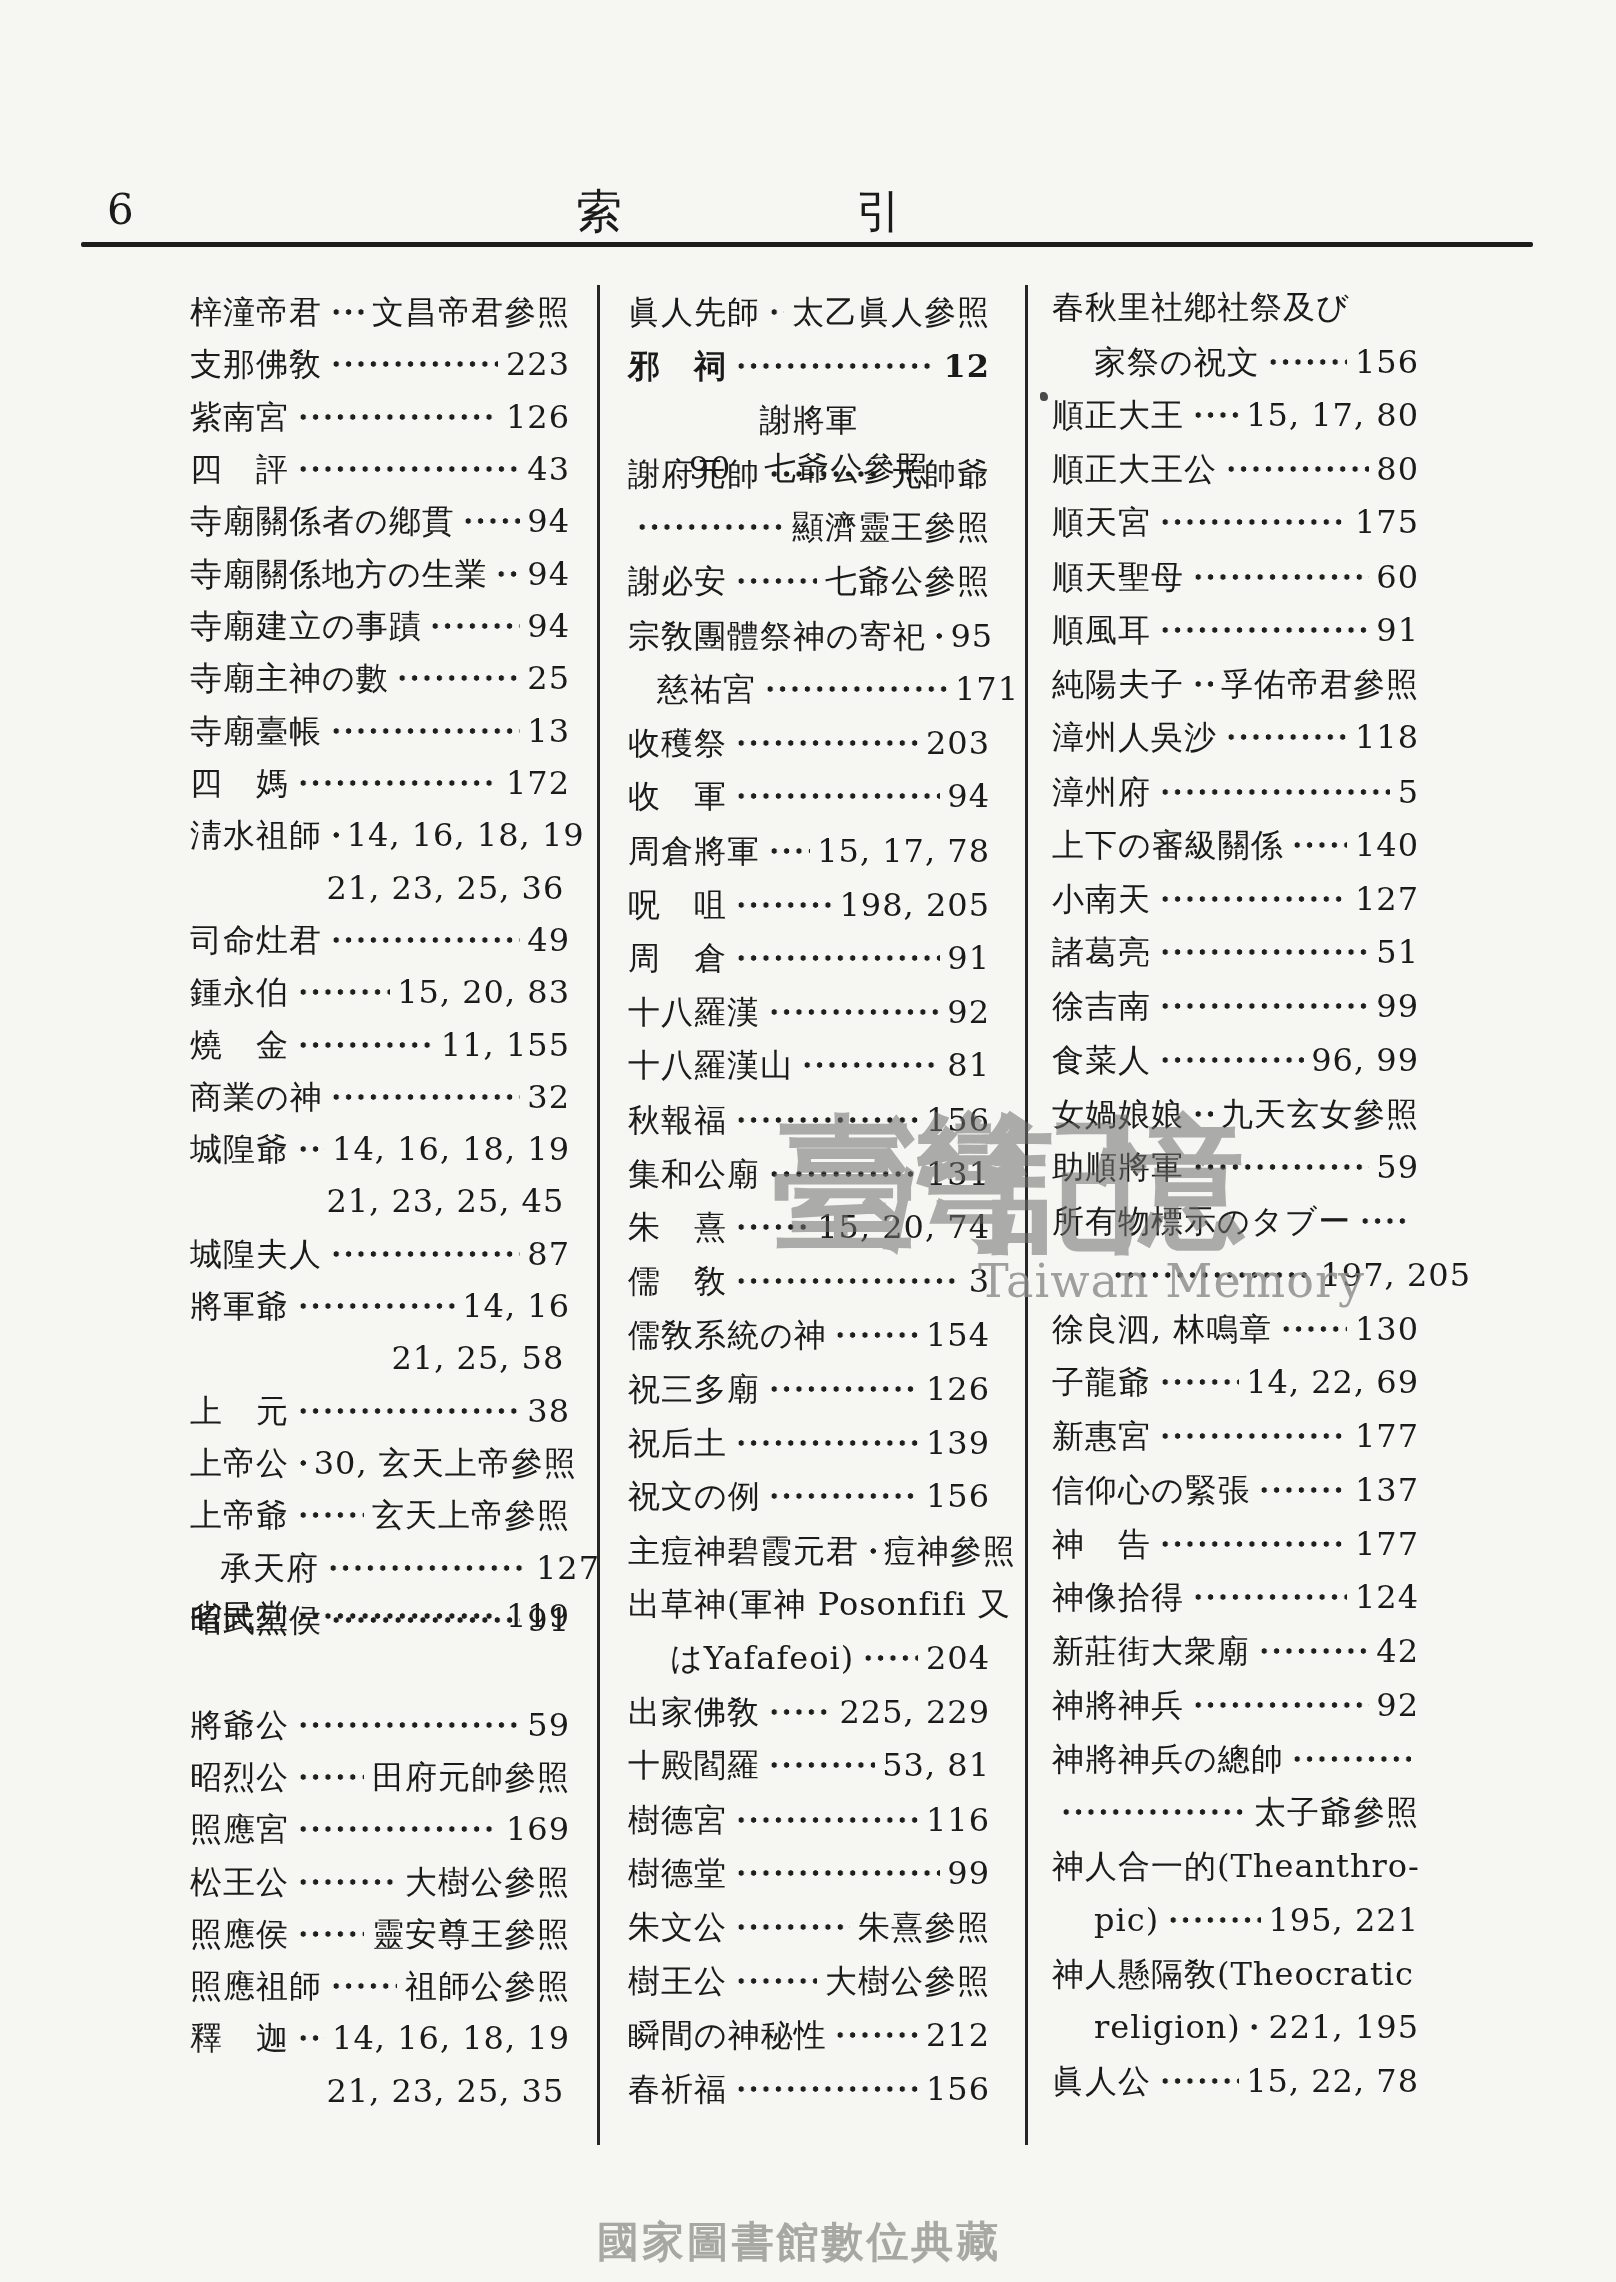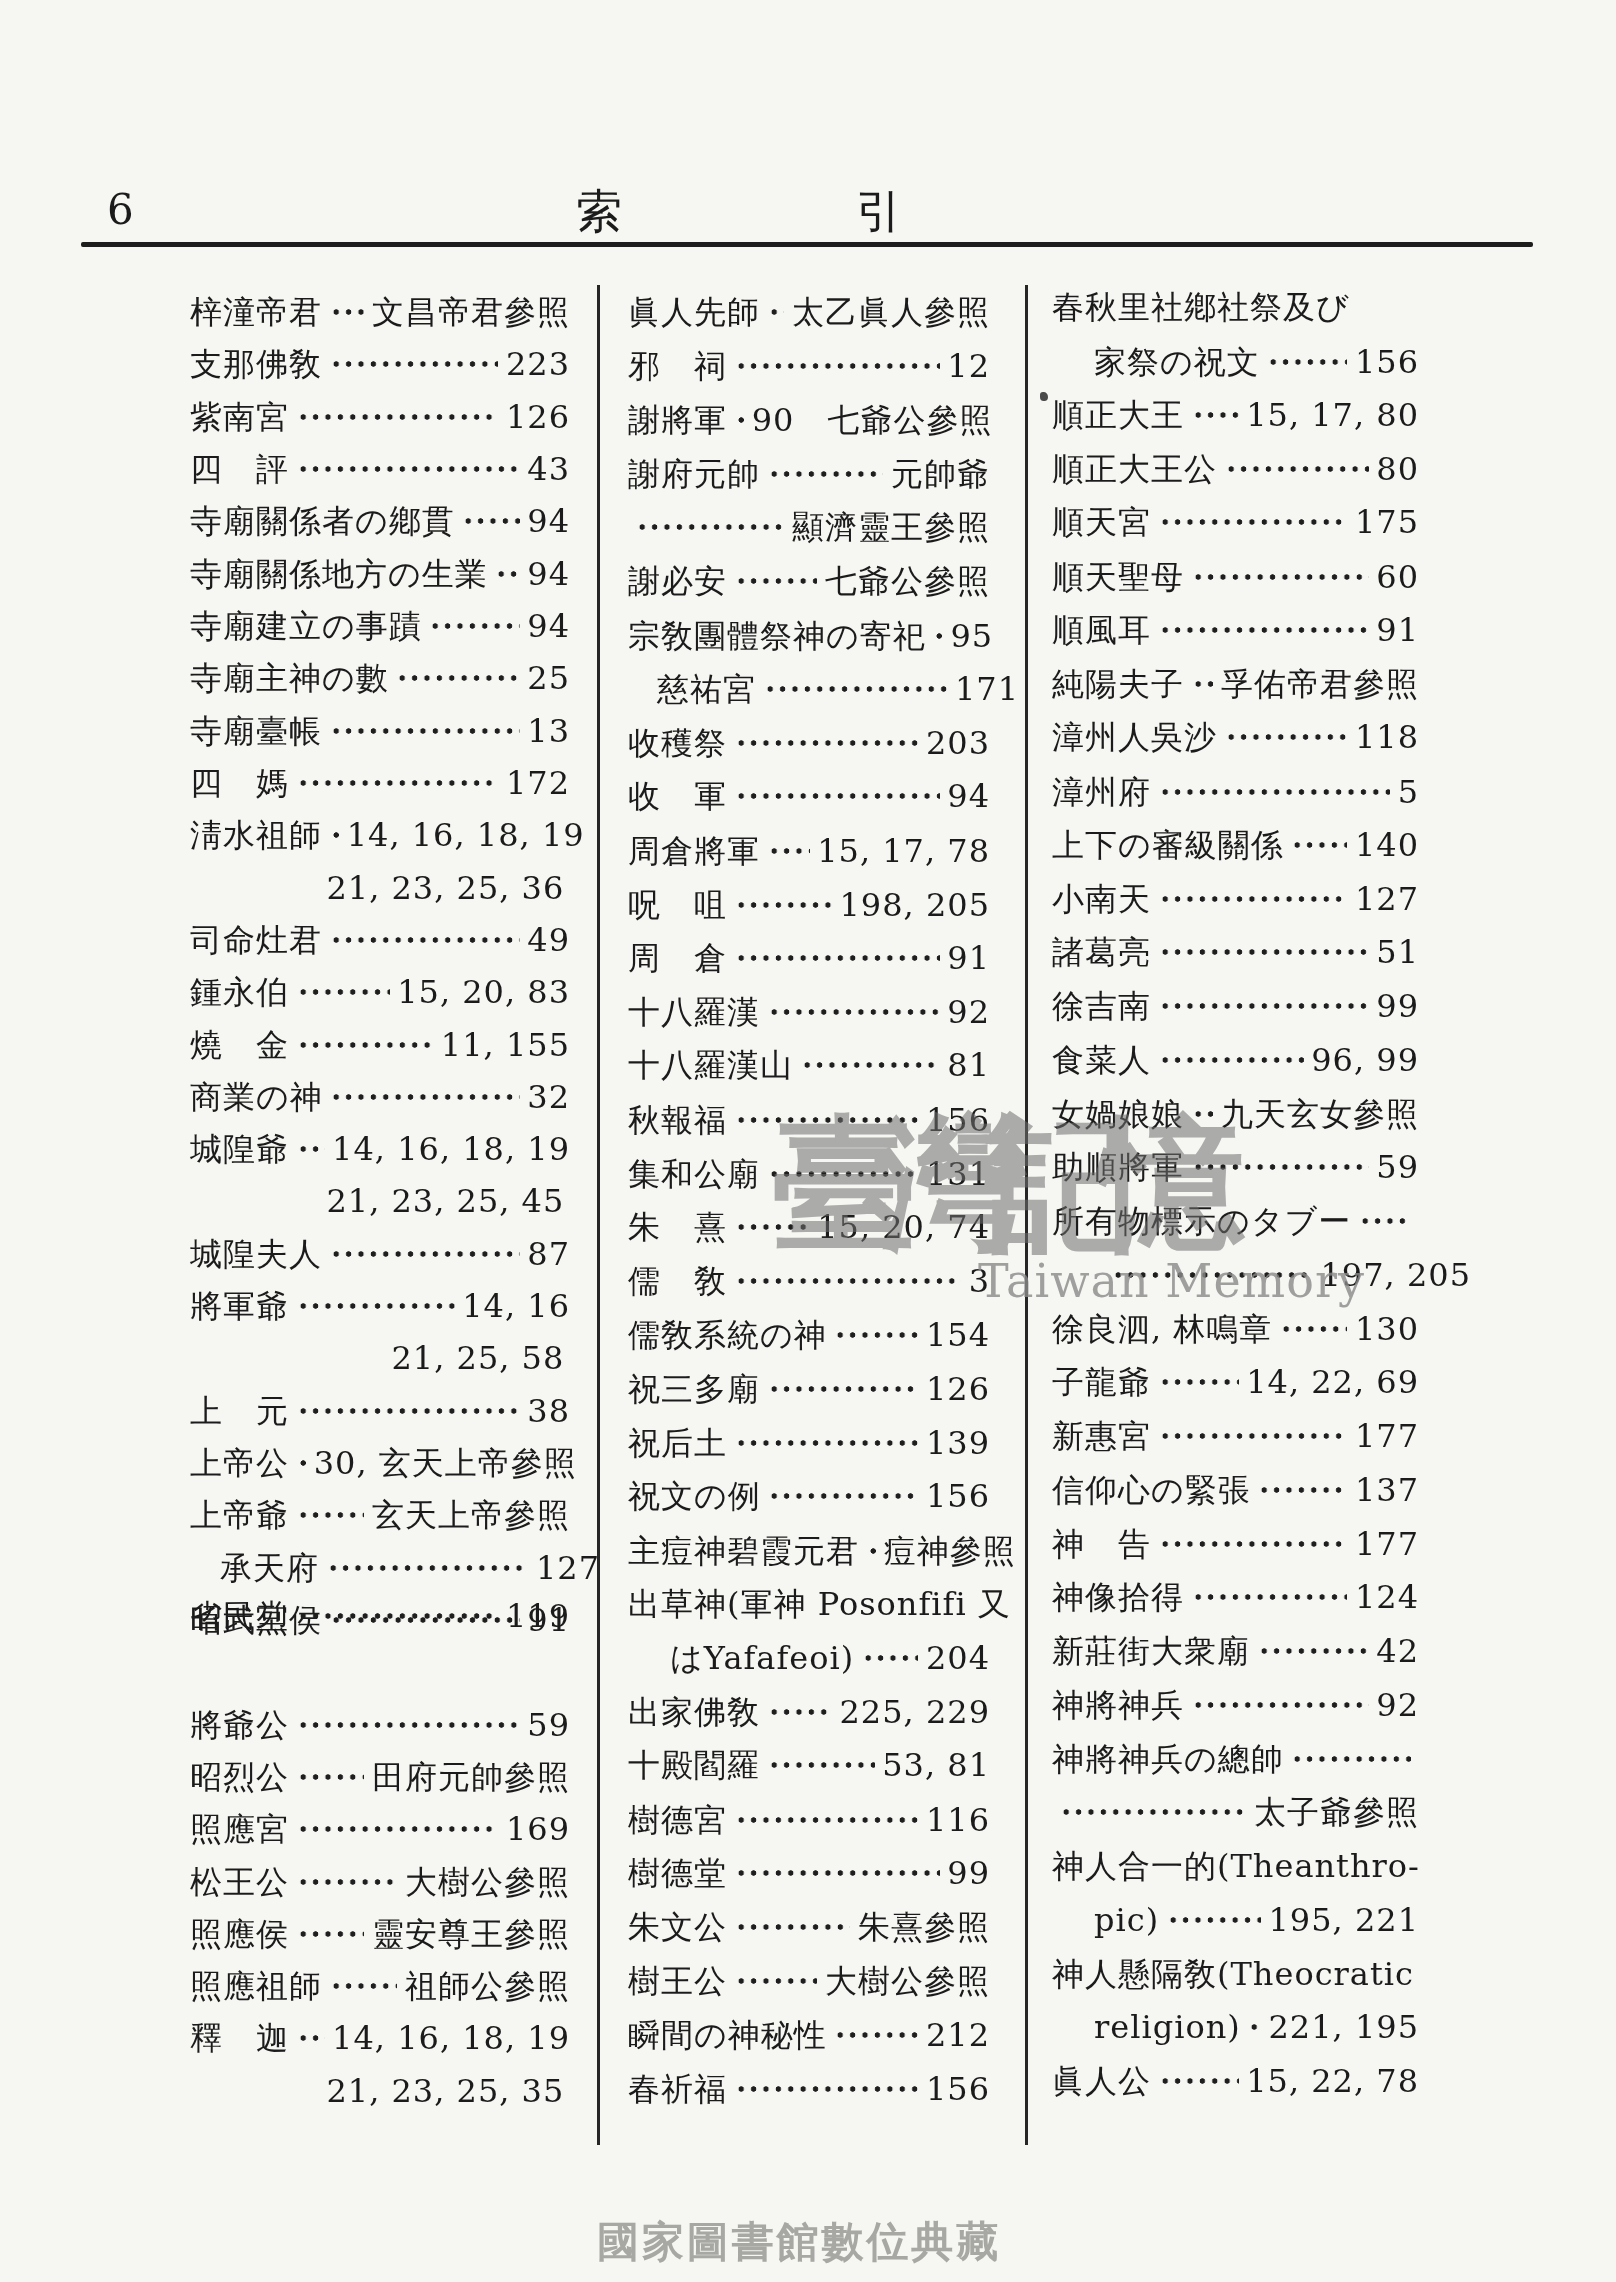--- a/index.html
+++ b/index.html
@@ -238,26 +238,26 @@
     <div class="row right-only" style="left: 190px; top: 2067px; width: 380px;">
       <span class="ref">21, 23, 25, 35</span>
     </div>
   </div>
 <div id="col1">
     <div class="row" style="left: 628px; top: 288px; width: 362px;">
       <span class="term">眞人先師</span>
       <span class="leader"></span>
       <span class="ref">太乙眞人參照</span>
     </div>
-    <div class="row" style="left: 628px; top: 342px; width: 362px;">
+    <div class="row" style="left: 628px; top: 342px; width: 362px; font-weight: bold;">
       <span class="term">邪　祠</span>
       <span class="leader"></span>
       <span class="ref">12</span>
     </div>
-    <div class="row" style="left: 628px; top: 396px; width: 362px;">
+    <div class="row" style="left: 628px; top: 396px; width: 362px; flex-direction: column;">
       <span class="term">謝將軍</span>
       <span class="leader"></span>
       <span class="ref">90　七爺公參照</span>
     </div>
     <div class="row" style="left: 628px; top: 450px; width: 362px;">
       <span class="term">謝府元帥</span>
       <span class="leader"></span>
       <span class="ref">元帥爺</span>
     </div>
     <div class="row" style="left: 628px; top: 503px; width: 362px;">

